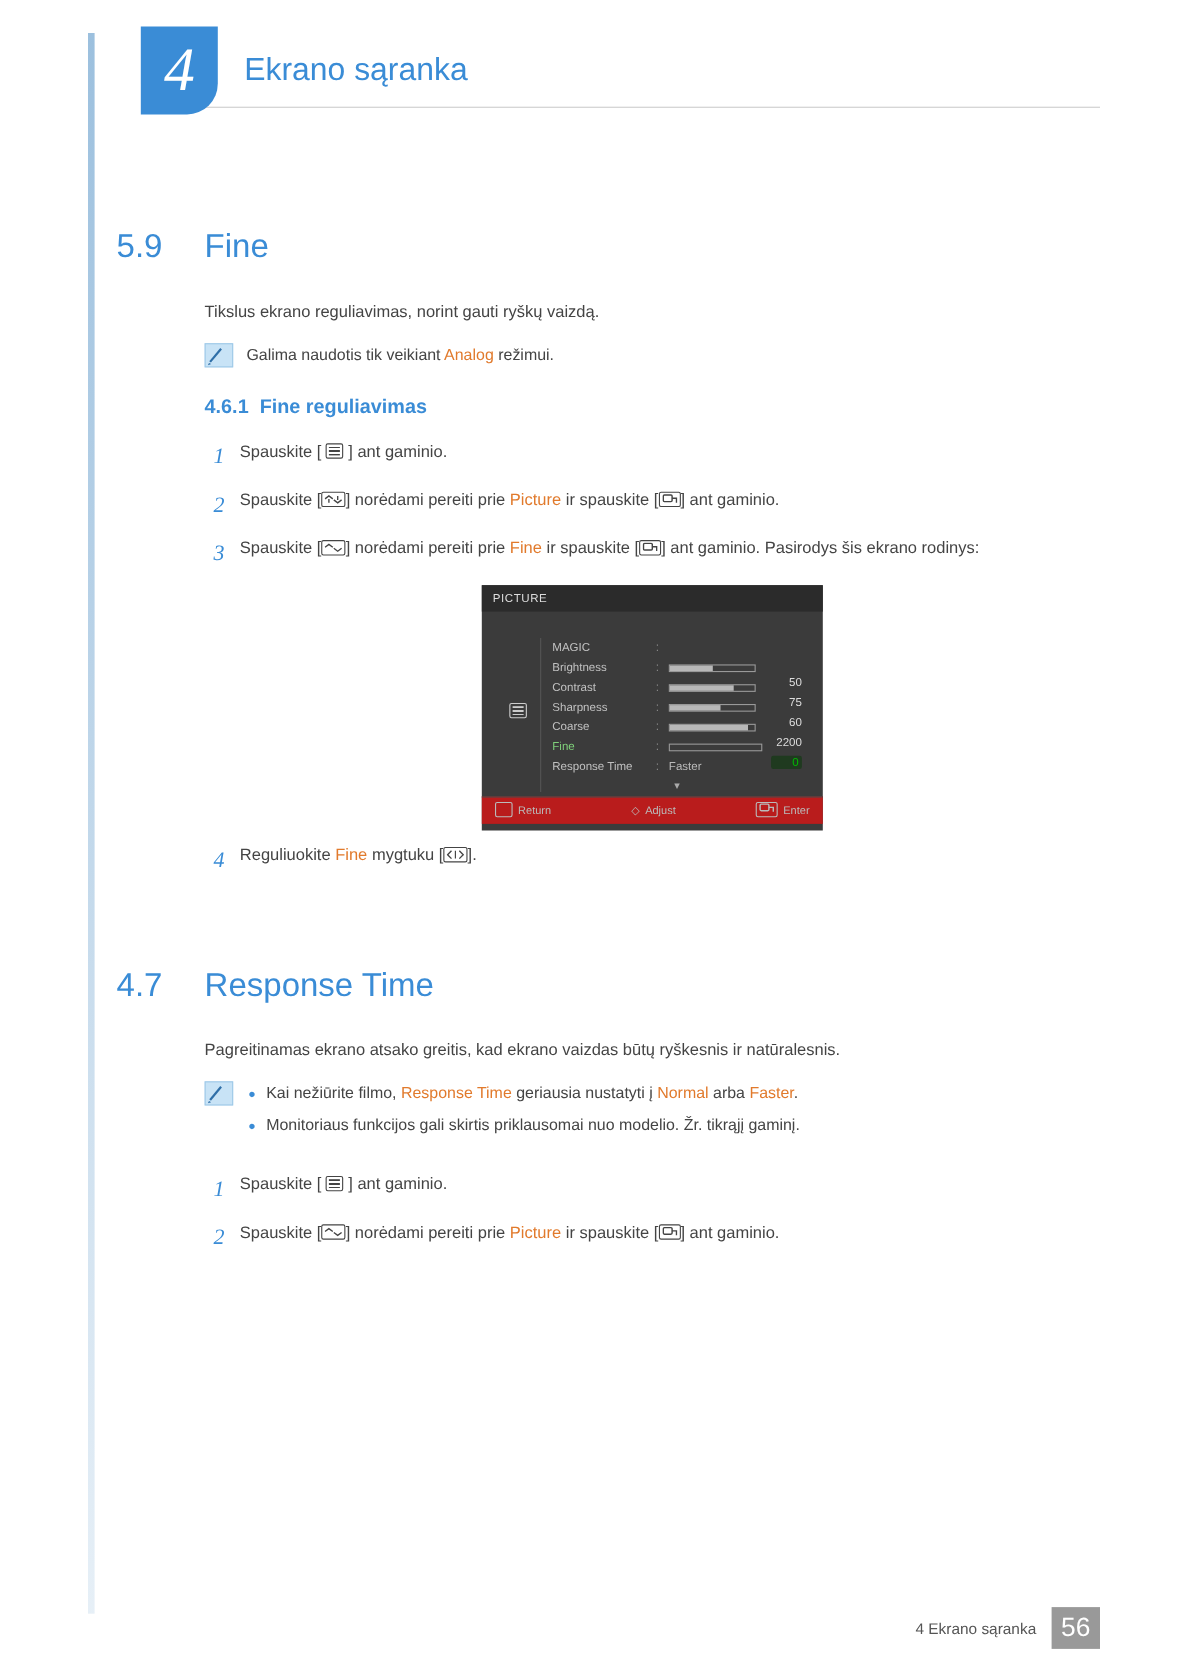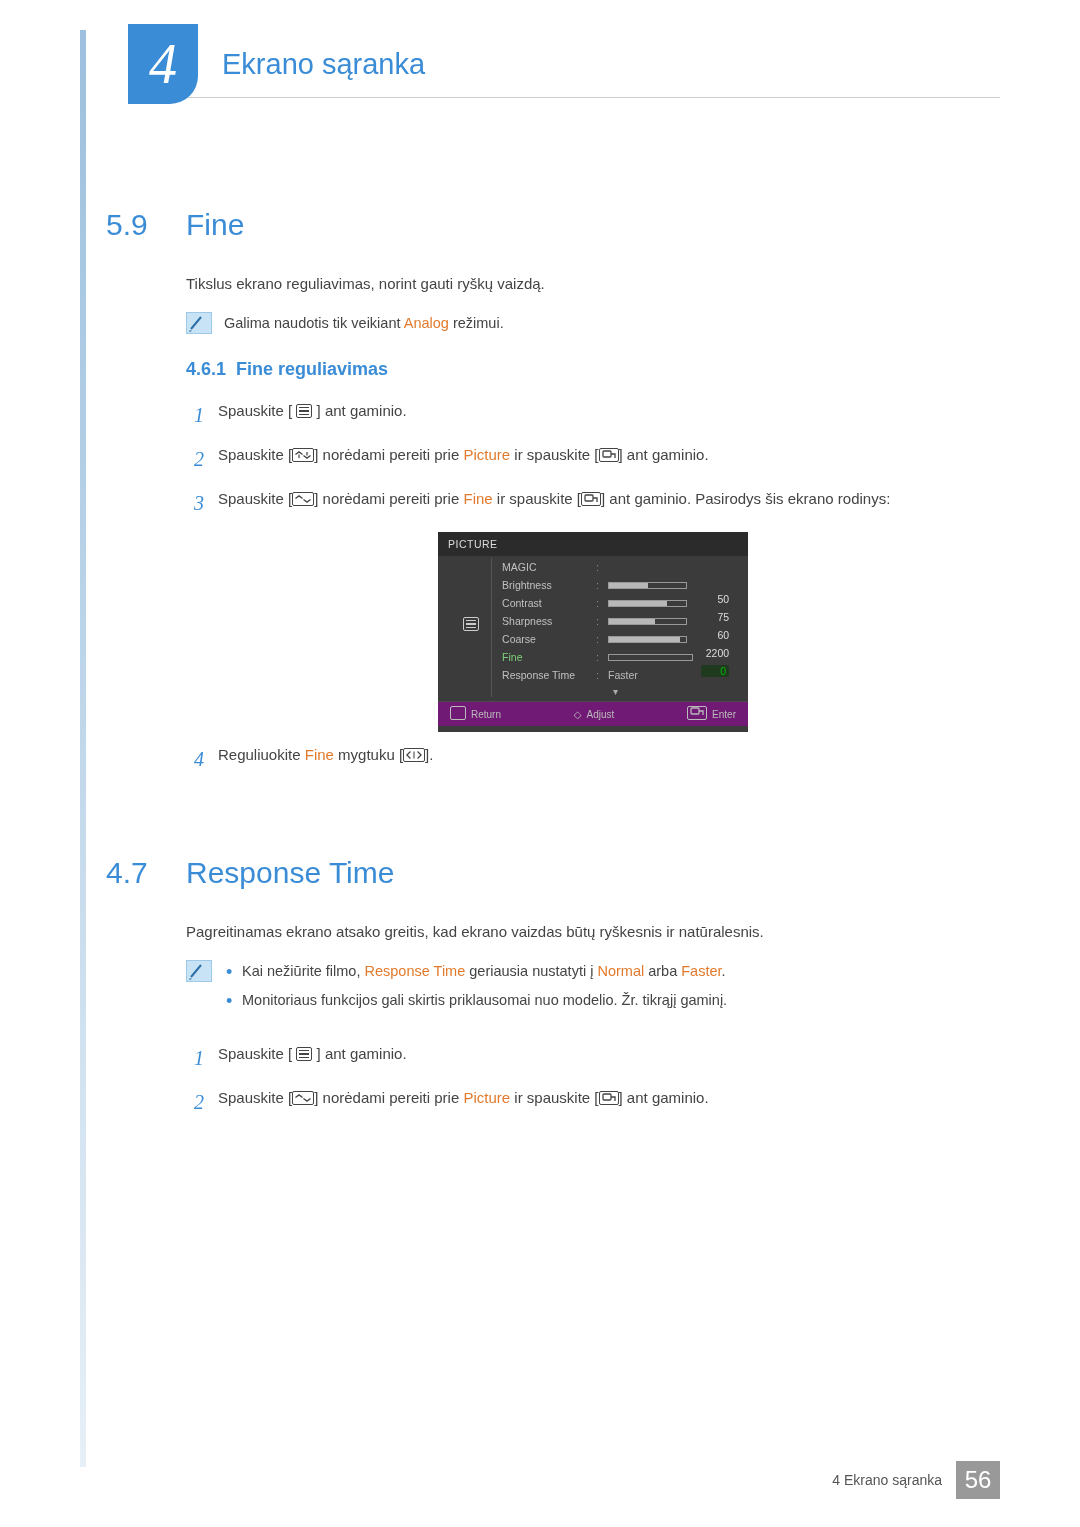--- a/index.html
+++ b/index.html
@@ -163,42 +163,42 @@
     font-size: 11px;
     padding: 0 0 6px 0;
   }
   .osd-title {
     background: #2b2b2b;
     padding: 6px 10px;
     font-size: 10.5px;
     letter-spacing: .5px;
     color: #ddd;
   }
-  .osd-body { padding: 2px 16px 4px 16px; }
+  .osd-body { padding: 24px 16px 4px 16px; }
   .osd-col-left {
     display: inline-block; vertical-align: top; width: 34px; text-align:center; padding-top:60px;
   }
   .osd-col-left .glyph.menu { border-color:#ccc; }
   .osd-col-left .glyph.menu::before { background: repeating-linear-gradient(#ccc 0 1.5px, transparent 1.5px 3.5px); }
   .osd-col-right { display:inline-block; vertical-align:top; width: calc(100% - 40px); border-left:1px solid #555; padding-left:10px;}
   .osd-row {
     display:flex; align-items:center; gap:8px; height:18px;
   }
   .osd-label { width: 86px; font-size:10.5px; color:#c0c0c0; }
   .osd-label.hl { color:#7fd07a; }
   .osd-sep { width:4px; color:#888; }
   .osd-bar { flex:1; height:7px; border:1px solid #999; position:relative; }
   .osd-bar-fill { position:absolute; left:0; top:0; bottom:0; background:#b8b8b8; }
   .osd-val { width:34px; text-align:right; font-size:10.5px; color:#ddd;margin-top:28px; }
   .osd-val.hl { color:#0b0; background:#1f3a1f; border-radius:2px; padding:0 3px; width:auto; min-width:28px;}
   .osd-valtext { font-size:10.5px; color:#bbb; }
   .osd-down { text-align:center; color:#aaa; font-size:10px; margin-top:2px;}
   .osd-footer {
     display:flex; justify-content:space-between;
-    background:#701a75; padding:5px 12px; font-size:10px; color:#bbb;
+    background:#b91c1c; padding:5px 12px; font-size:10px; color:#bbb;
     border-top:1px solid #4a4a4a;
   }
   .osd-fitem { display:flex; align-items:center; gap:5px; }
   .osd-fitem .g { display:inline-block; }
 
   .footer {
     position: absolute;
     bottom: 28px;
     right: 80px;
     display: flex;

